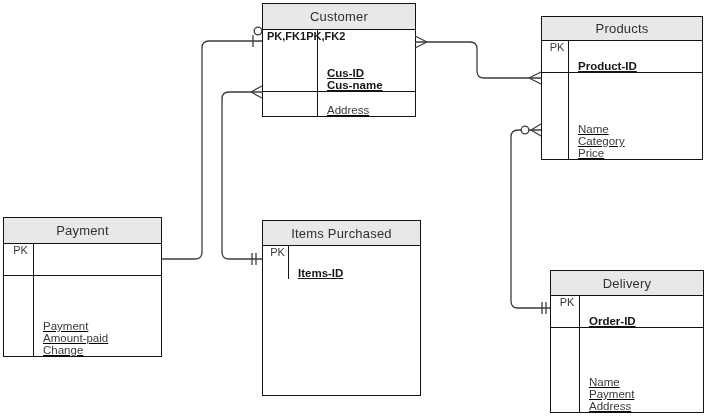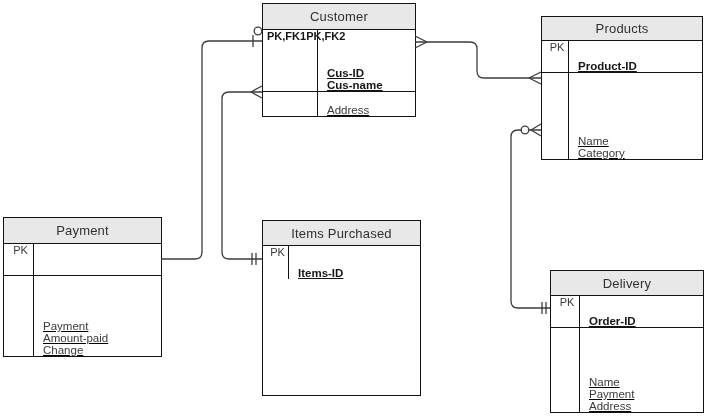--- a/index.html
+++ b/index.html
@@ -113,20 +113,21 @@
         </div>
         <div class="namecol">
           <div class="field pk">Product-ID</div>
         </div>
       </div>
       <div class="section grow">
         <div class="keycol" style="width:27px;"></div>
         <div class="namecol">
           <div class="field">Name</div>
           <div class="field">Category</div>
+          <div class="field">Price</div>
         </div>
       </div>
     </div>
   </div>
 
   <div class="entity" style="left:3px;top:217px;width:159px;height:140px;">
     <div class="ent-header" style="height:25px;">Payment</div>
     <div class="ent-body">
       <div class="section" style="height:31px;">
         <div class="keycol" style="width:30px;">

